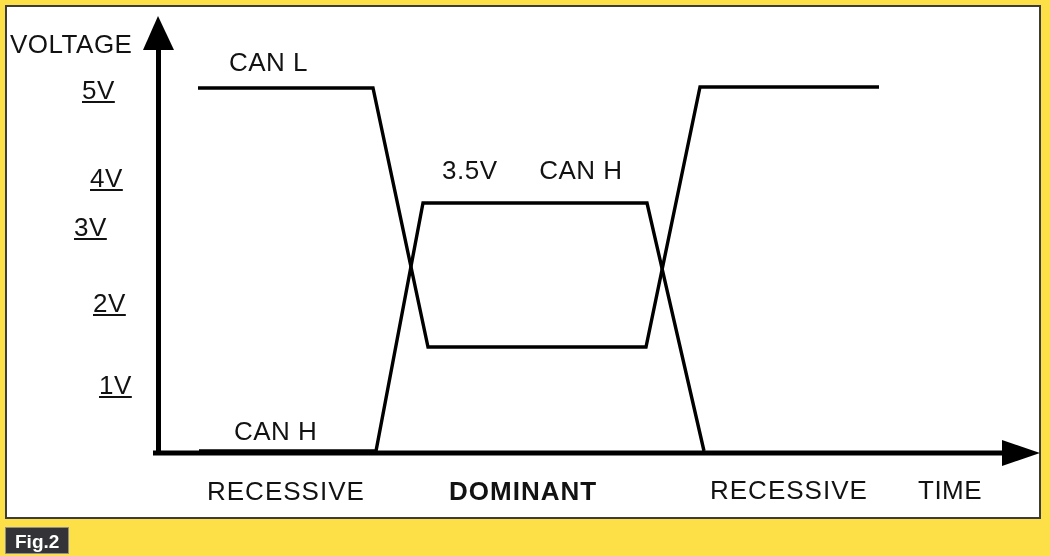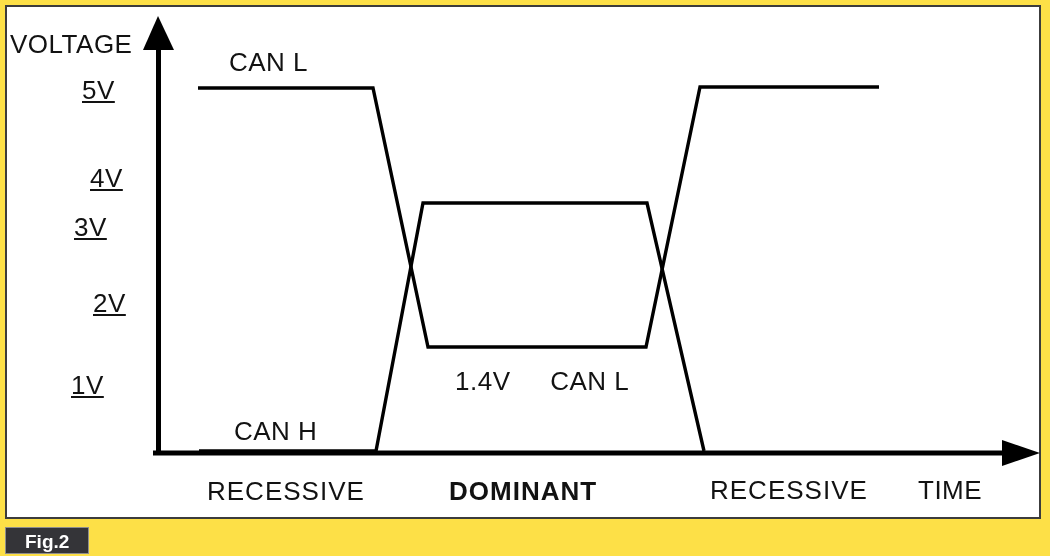--- a/index.html
+++ b/index.html
@@ -15,21 +15,21 @@
   .lbl{
     position:absolute;font-size:26px;line-height:26px;white-space:nowrap;
     color:#121212;letter-spacing:0.5px;
   }
   .tick{width:60px;text-align:left;text-decoration:underline;}
   .pair .val{display:inline-block;}
   .pair .nm{display:inline-block;margin-left:34px;}
   .region{letter-spacing:1px;}
   .figbadge{
     position:absolute;left:5px;top:527px;height:27px;line-height:27px;
-    padding:0 19px;background:#343438;border:1px solid #8e8e8e;
+    padding:0 9px;background:#343438;border:1px solid #8e8e8e;
     color:#ffffff;font-weight:bold;font-size:19px;box-sizing:border-box;
   }
 </style>
 </head>
 <body>
 
 <div class="stage">
 
   <div class="frame"></div>
 
@@ -45,30 +45,30 @@
     <polyline points="198,88 373,88 428,347 646,347 700,87 879,87" fill="none" stroke="#000" stroke-width="3.4"></polyline>
   </svg>
 
   <div class="lbl" style="left:10px;top:31px;">VOLTAGE</div>
   <div class="lbl" style="left:918px;top:477px;">TIME</div>
 
   <div class="lbl tick" style="left:82px;top:77px;">5V</div>
   <div class="lbl tick" style="left:90px;top:145px;margin-top:20px;">4V</div>
   <div class="lbl tick" style="left:74px;top:214px;">3V</div>
   <div class="lbl tick" style="left:93px;top:290px;">2V</div>
-  <div class="lbl tick" style="left:71px;top:372px;">1V</div>
+  <div class="lbl tick" style="left:99px;top:372px;">1V</div>
 
   <div class="lbl" style="left:229px;top:49px;">CAN L</div>
   <div class="lbl" style="left:234px;top:418px;">CAN H</div>
 
+  <div class="lbl pair" style="left:442px;top:157px;">
+    <span class="val">3.5V</span>
+    <span class="nm">CAN H</span>
+  </div>
 
-  <div class="lbl pair" style="left:455px;top:368px;">
-    <span class="val">1.4V</span>
-    <span class="nm" style="margin-left:32px;">CAN L</span>
-  </div>
 
   <div class="lbl region" style="left:207px;top:478px;">RECESSIVE</div>
   <div class="lbl region" style="left:449px;top:478px;font-weight:bold;">DOMINANT</div>
   <div class="lbl region" style="left:710px;top:477px;">RECESSIVE</div>
 
   <div class="figbadge">Fig.2</div>
 
 </div>
 
 </body></html>

